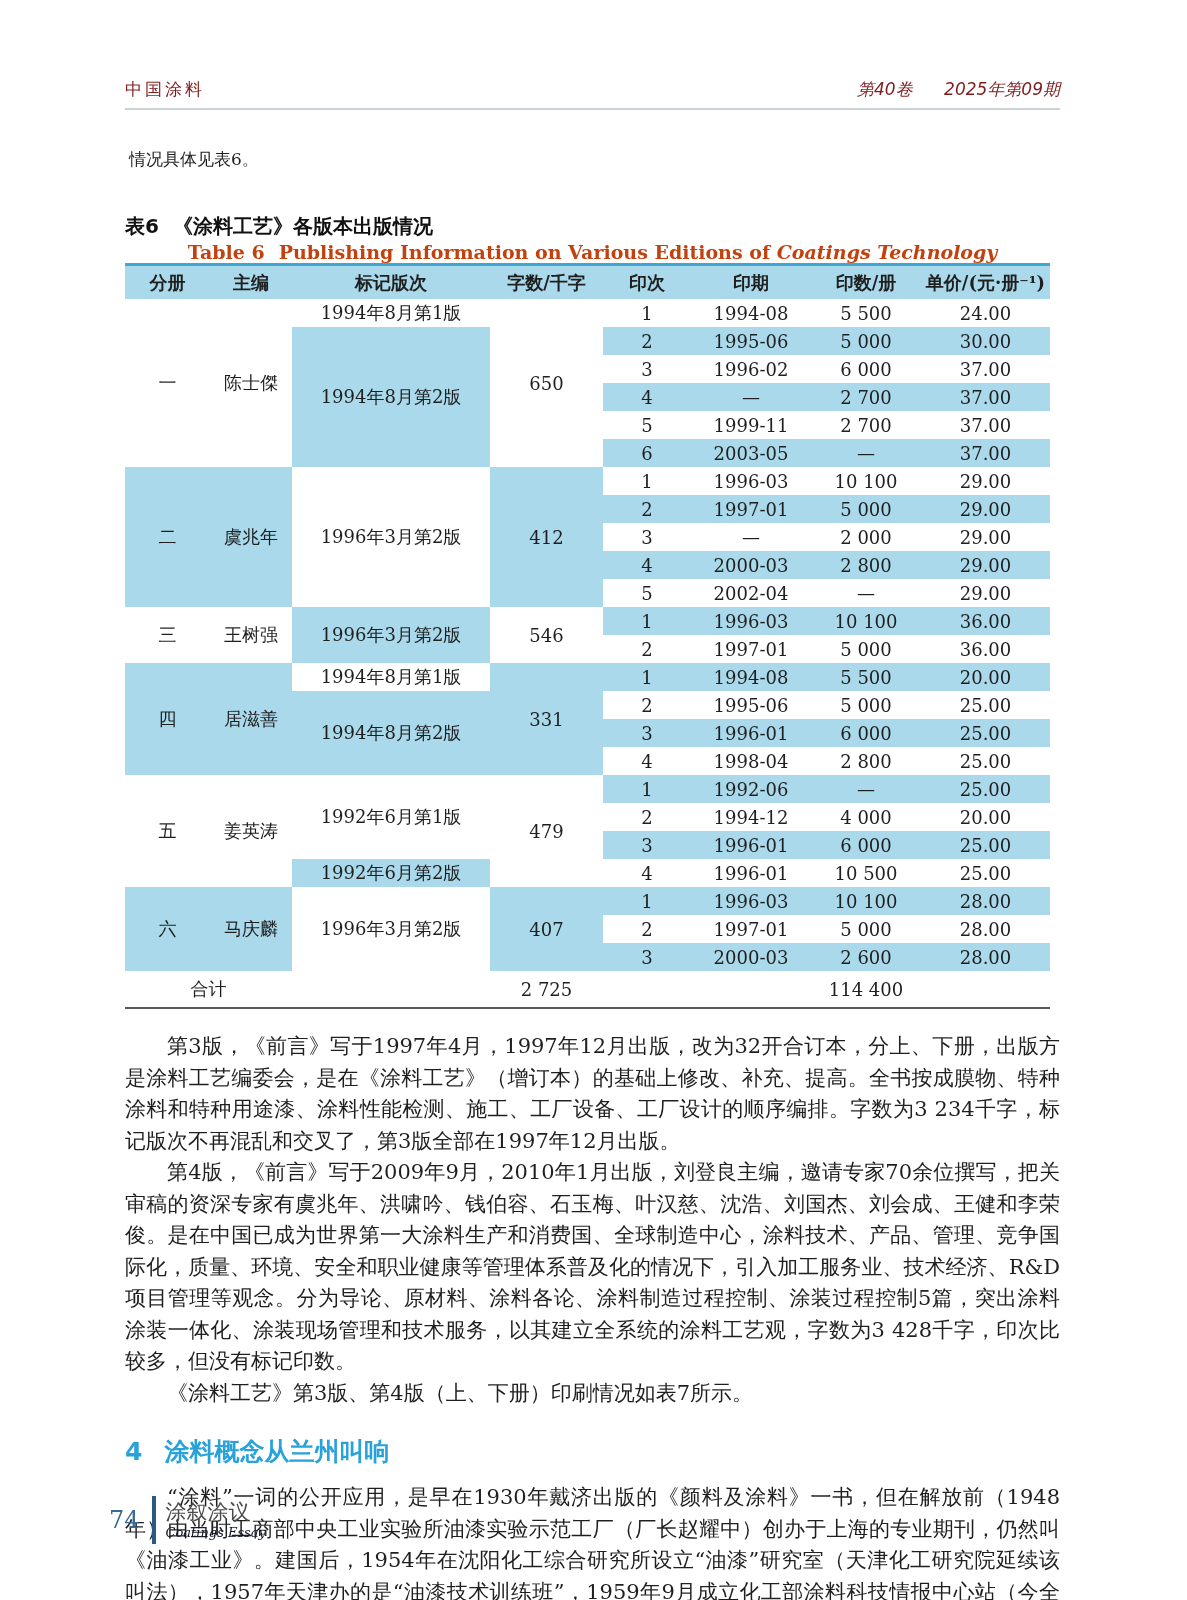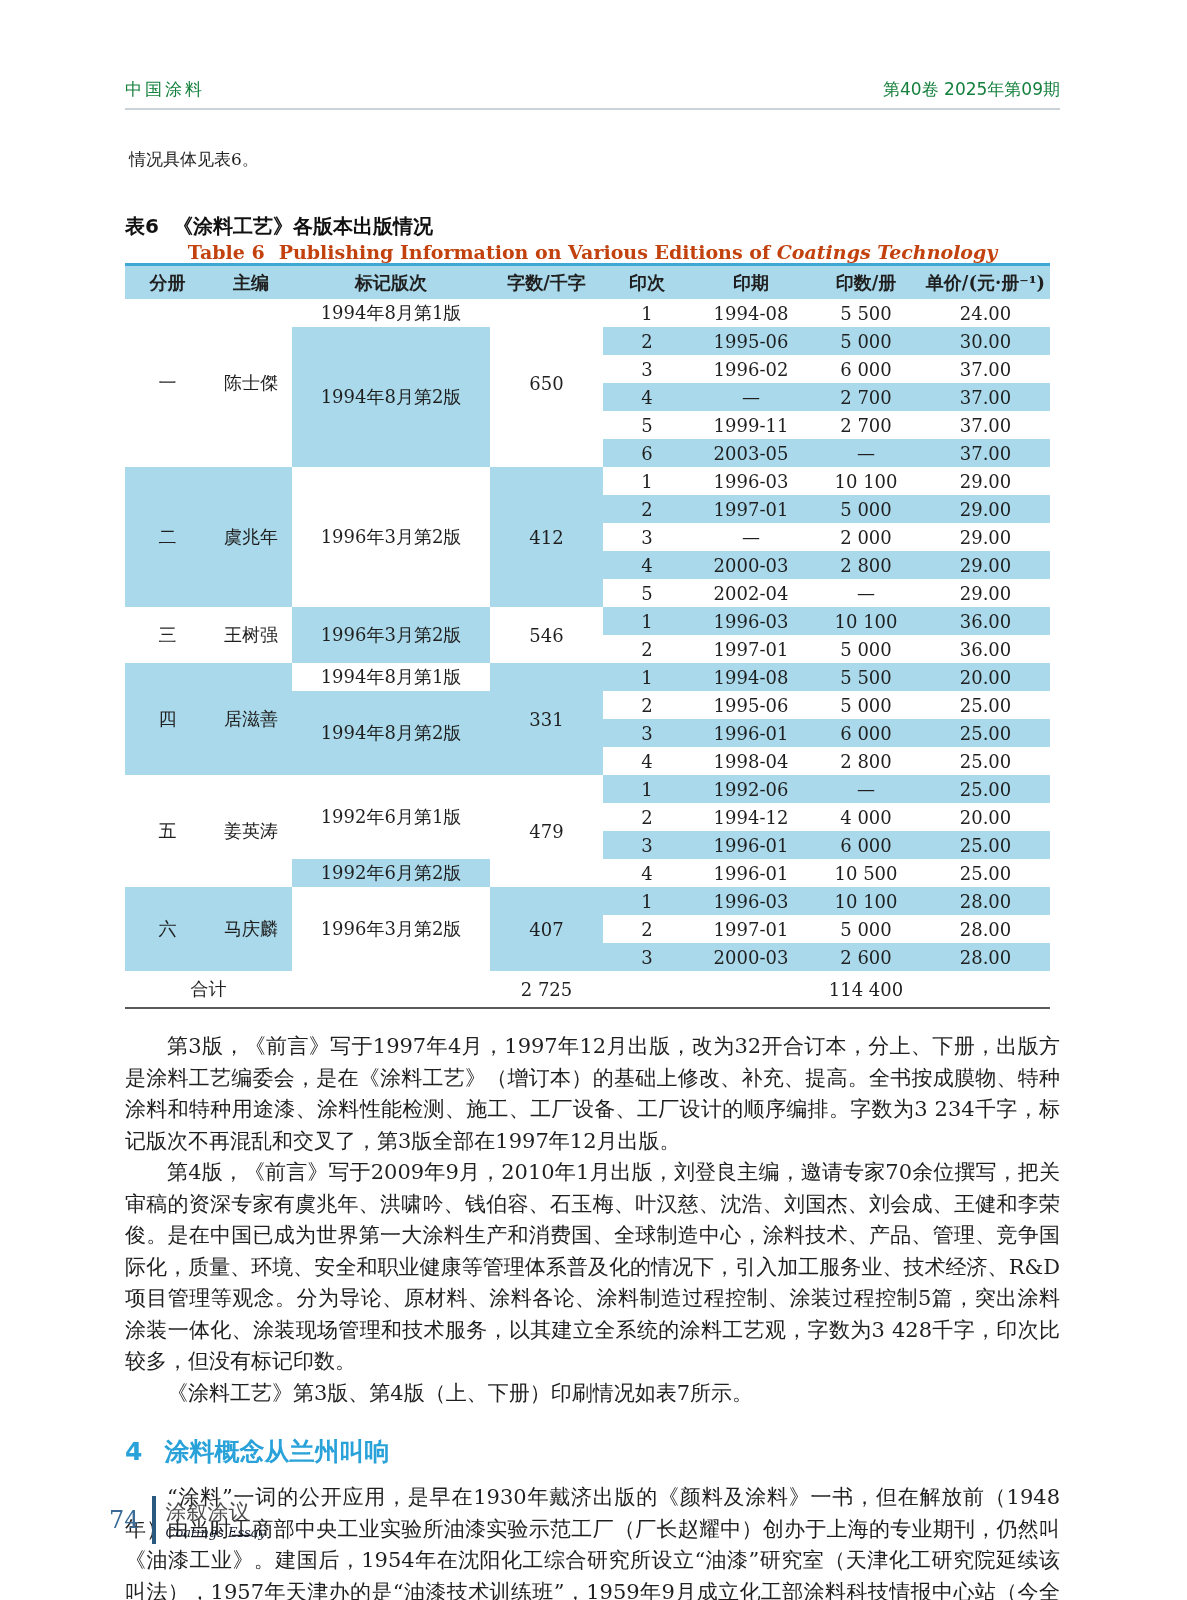--- a/index.html
+++ b/index.html
@@ -4,23 +4,23 @@
 <style>
   html,body{margin:0;padding:0;background:#ffffff;}
   .page{position:relative;width:1187px;height:1600px;background:#ffffff;overflow:hidden;
         font-family:"DejaVu Serif","Liberation Serif",serif;color:#1f1f1f;}
   .content{margin-left:125px;width:935px;}
 
   
   .page-header{display:flex;justify-content:space-between;align-items:flex-end;
     margin-top:78px;padding-bottom:7px;border-bottom:2px solid #ccd3d8;
     font-family:"DejaVu Sans","Liberation Sans",sans-serif;
-    font-size:17px;color:#15803d;}
+    font-size:17px;color:#7f1d1d;}
   .journal-name{letter-spacing:3px;}
-  .issue-block span{}
+  .issue-block span{margin-left:26px;font-style:italic;}
 
   
   .intro{margin:34px 0 0 4px;font-size:17px;line-height:31px;}
 
   
   .caption-zh{margin-top:38px;text-align:left;font-family:"DejaVu Sans","Liberation Sans",sans-serif;
     font-weight:bold;font-size:20px;color:#111;}
   .caption-zh .cap-label{margin-right:14px;}
   .caption-en{margin-top:1px;text-align:center;font-weight:bold;font-size:19px;color:#c2410c;}
   .caption-en .cap-label{margin-right:14px;}

